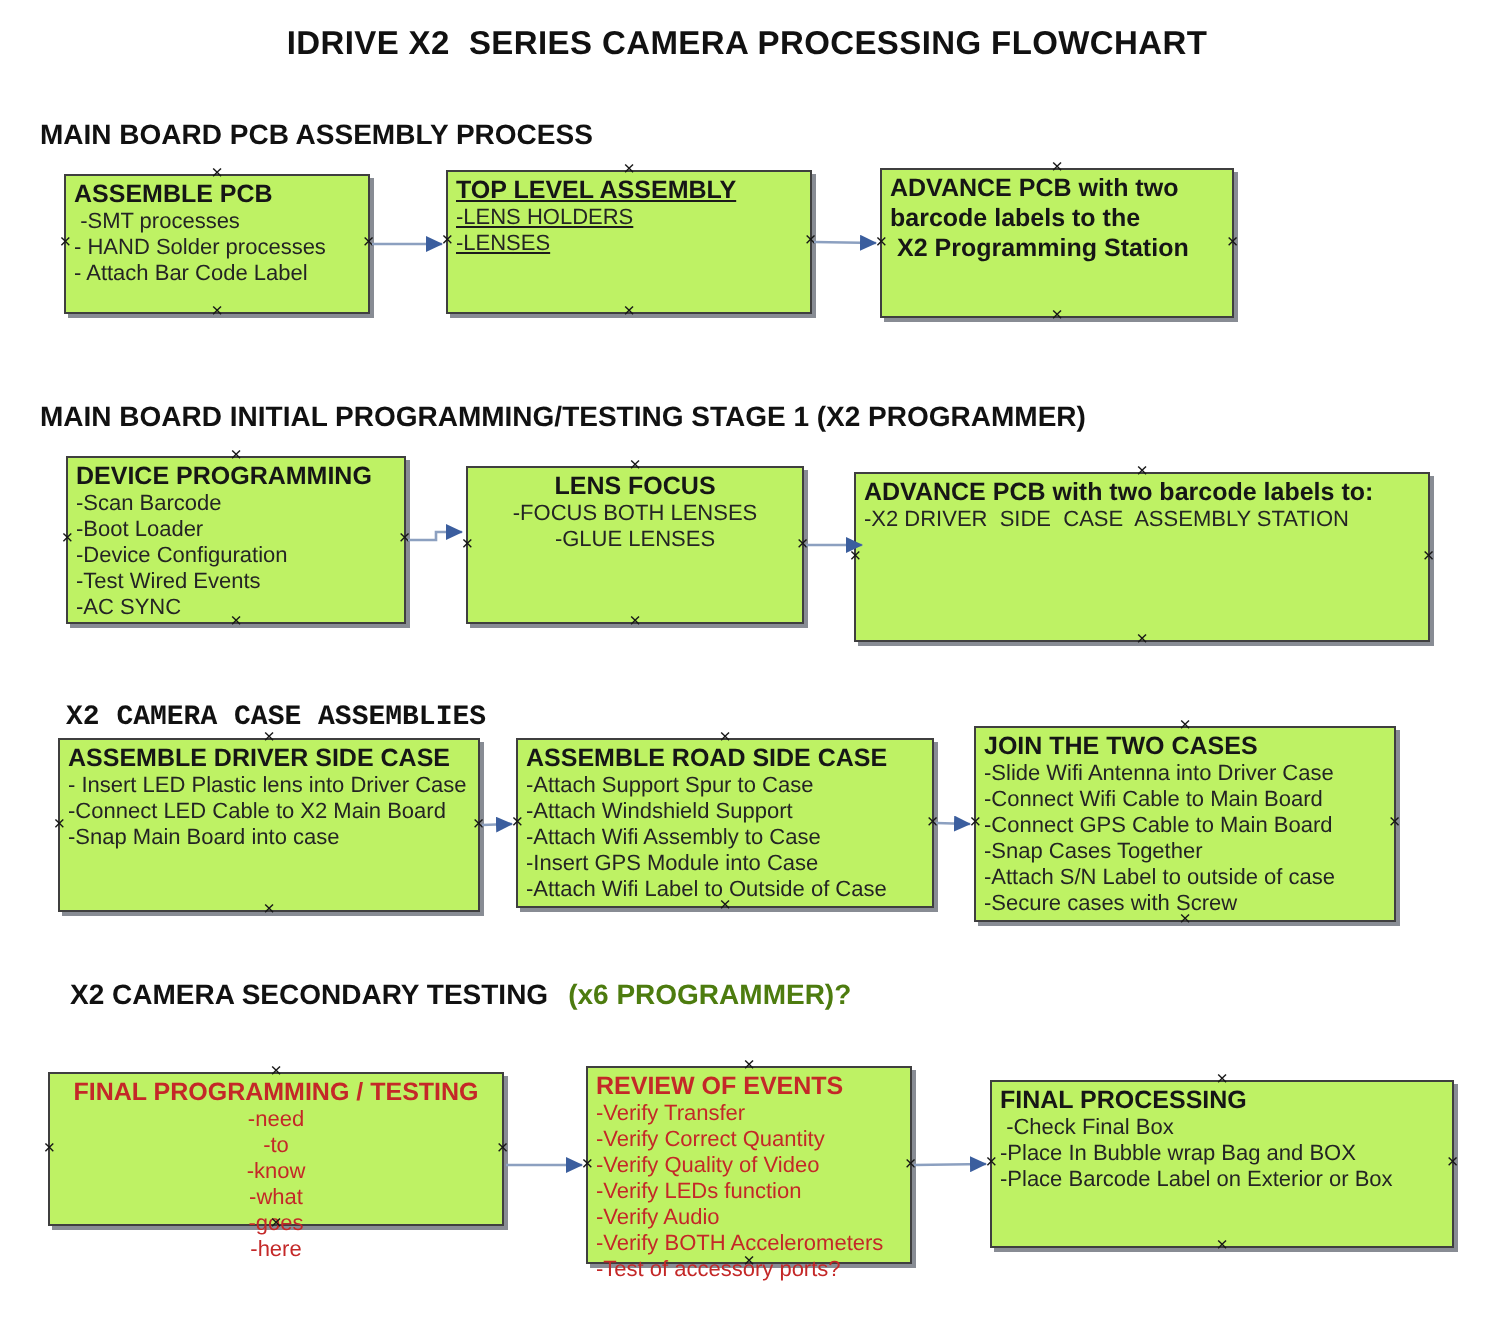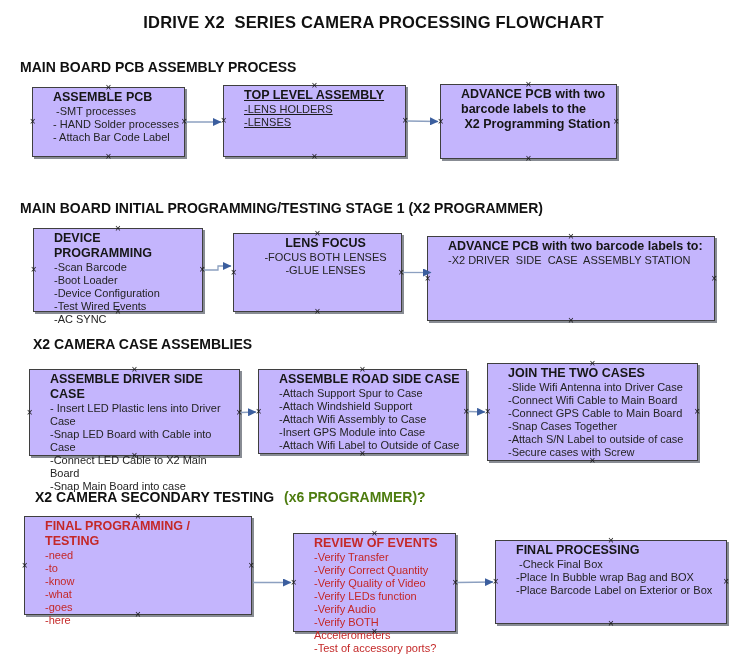--- a/index.html
+++ b/index.html
@@ -10,46 +10,46 @@
   #canvas{position:absolute;inset:0;}
   .page-title{
     position:absolute;left:0;top:13px;width:747px;text-align:center;
     font-size:16.5px;font-weight:bold;letter-spacing:.2px;white-space:pre;color:#111;
   }
   .section-heading{
     position:absolute;font-size:14px;font-weight:bold;white-space:pre;color:#111;
   }
   #sh1{left:20px;top:59px;}
   #sh2{left:20px;top:200px;}
-  #sh3{left:33px;top:336px;}
+  #sh3{left:33px;top:351px;font-family:Liberation Mono, monospace;}
   #sh4{left:35px;top:489px;}
   .heading-red{color:#4d7c0f;margin-left:10px;}
   .fbox{
-    position:absolute;box-sizing:border-box;background:#c4b5fd;
+    position:absolute;box-sizing:border-box;background:#bef264;
     border:1.3px solid #3f3f3f;box-shadow:2px 2px 0 #888c94;
-    padding:2px 4px 2px 20px;overflow:visible;
+    padding:2px 4px 2px 4px;overflow:visible;
   }
   .box-title{
     font-size:12.5px;font-weight:bold;line-height:15px;white-space:pre-wrap;color:#161616;
   }
   .box-item{
     font-size:11px;line-height:13px;white-space:pre-wrap;color:#242424;
   }
   .red .box-title,.red .box-item{color:#c42828;}
   
   #b-a1{left:32px;top:87px;width:153px;height:70px;}
   #b-a2{left:223px;top:85px;width:183px;height:72px;text-decoration:underline;}
   #b-a3{left:440px;top:84px;width:177px;height:75px;}
   #b-b1{left:33px;top:228px;width:170px;height:84px;}
   #b-b2{left:233px;top:233px;width:169px;height:79px;text-align:center;}
   #b-b3{left:427px;top:236px;width:288px;height:85px;}
   #b-c1{left:29px;top:369px;width:211px;height:87px;}
   #b-c2{left:258px;top:369px;width:209px;height:85px;}
   #b-c3{left:487px;top:363px;width:211px;height:98px;}
-  #b-d1{left:24px;top:516px;width:228px;height:99px;}
+  #b-d1{left:24px;top:536px;width:228px;height:77px;text-align:center;}
   #b-d2{left:293px;top:533px;width:163px;height:99px;}
   #b-d3{left:495px;top:540px;width:232px;height:84px;}
   .handle{
     position:absolute;font-size:10px;line-height:10px;color:#161616;
     pointer-events:none;font-weight:400;
   }
   .handle-t{left:50%;top:0;transform:translate(-50%,-55%);}
   .handle-b{left:50%;top:100%;transform:translate(-50%,-45%);}
   .handle-l{left:0;top:50%;transform:translate(-55%,-50%);}
   .handle-r{left:100%;top:50%;transform:translate(-45%,-50%);}
@@ -127,21 +127,20 @@
     <div class="box-item">-X2 DRIVER  SIDE  CASE  ASSEMBLY STATION</div>
   <span class="handle handle-t">×</span>
       <span class="handle handle-b">×</span>
       <span class="handle handle-l">×</span>
       <span class="handle handle-r">×</span>
     </div>
 
   <div class="fbox" id="b-c1">
     <div class="box-title">ASSEMBLE DRIVER SIDE CASE</div>
     <div class="box-item">- Insert LED Plastic lens into Driver Case</div>
-    <div class="box-item">-Snap LED Board with Cable into Case</div>
     <div class="box-item">-Connect LED Cable to X2 Main Board</div>
     <div class="box-item">-Snap Main Board into case</div>
   <span class="handle handle-t">×</span>
       <span class="handle handle-b">×</span>
       <span class="handle handle-l">×</span>
       <span class="handle handle-r">×</span>
     </div>
 
   <div class="fbox" id="b-c2">
     <div class="box-title">ASSEMBLE ROAD SIDE CASE</div>

